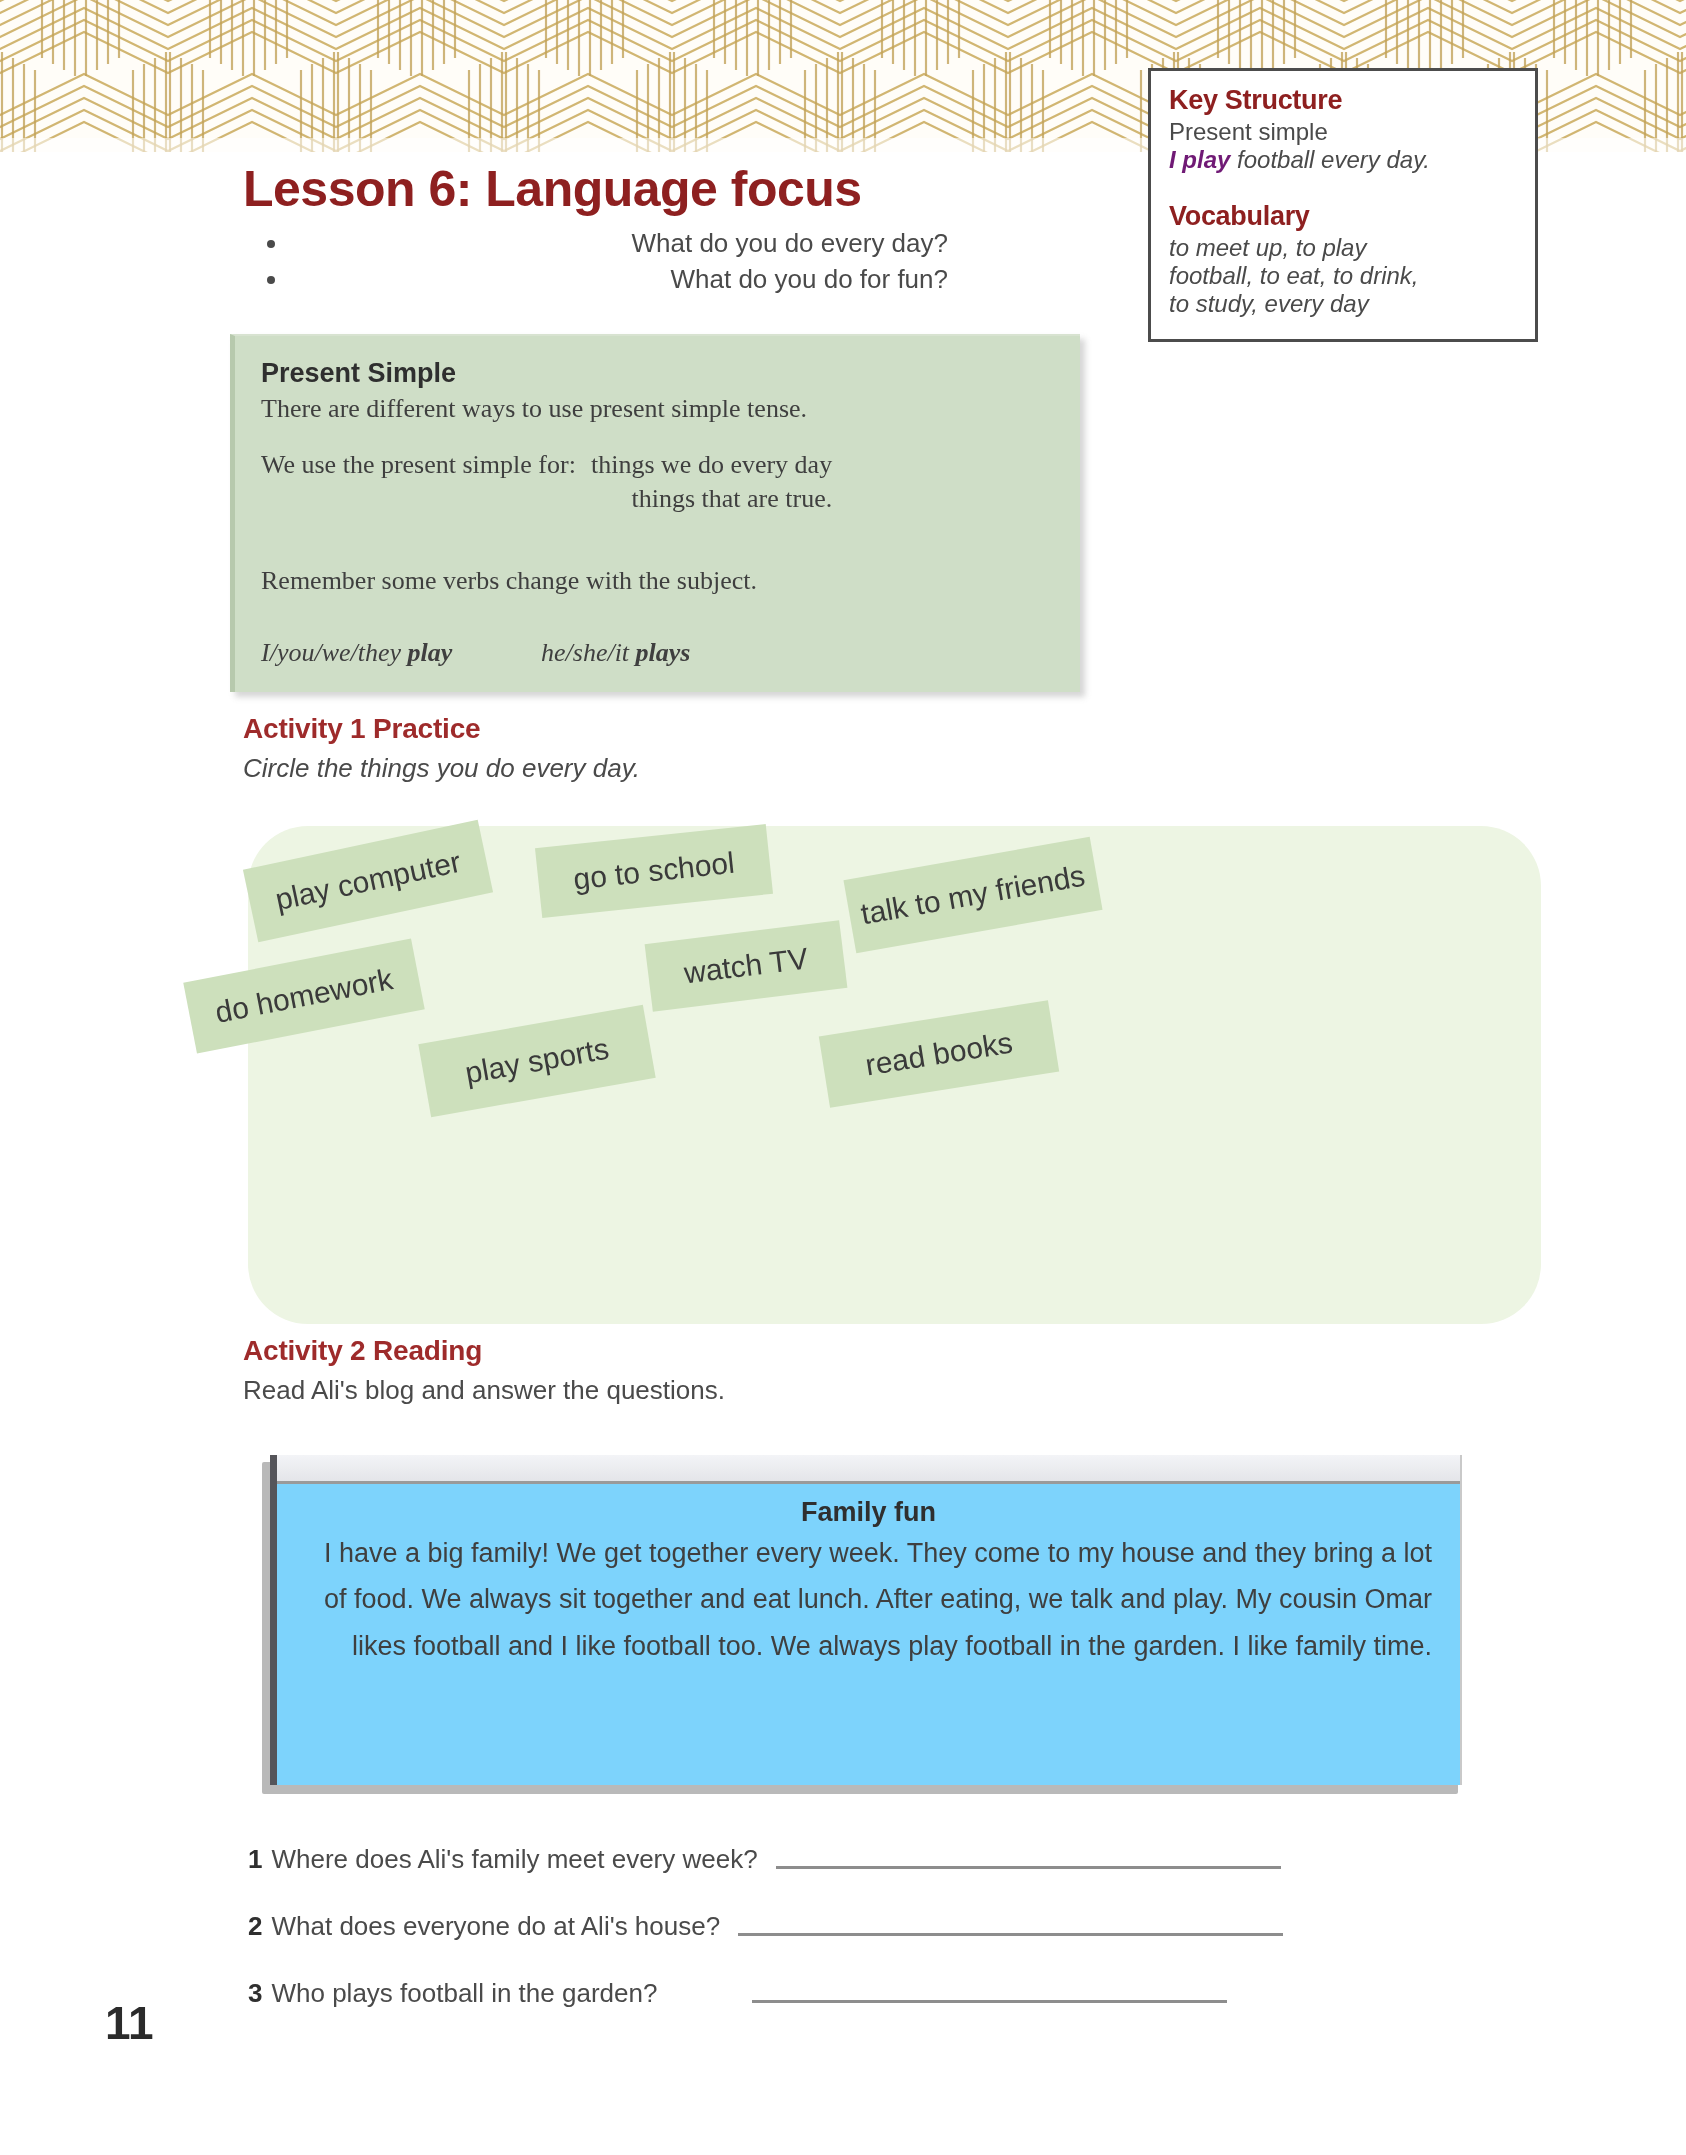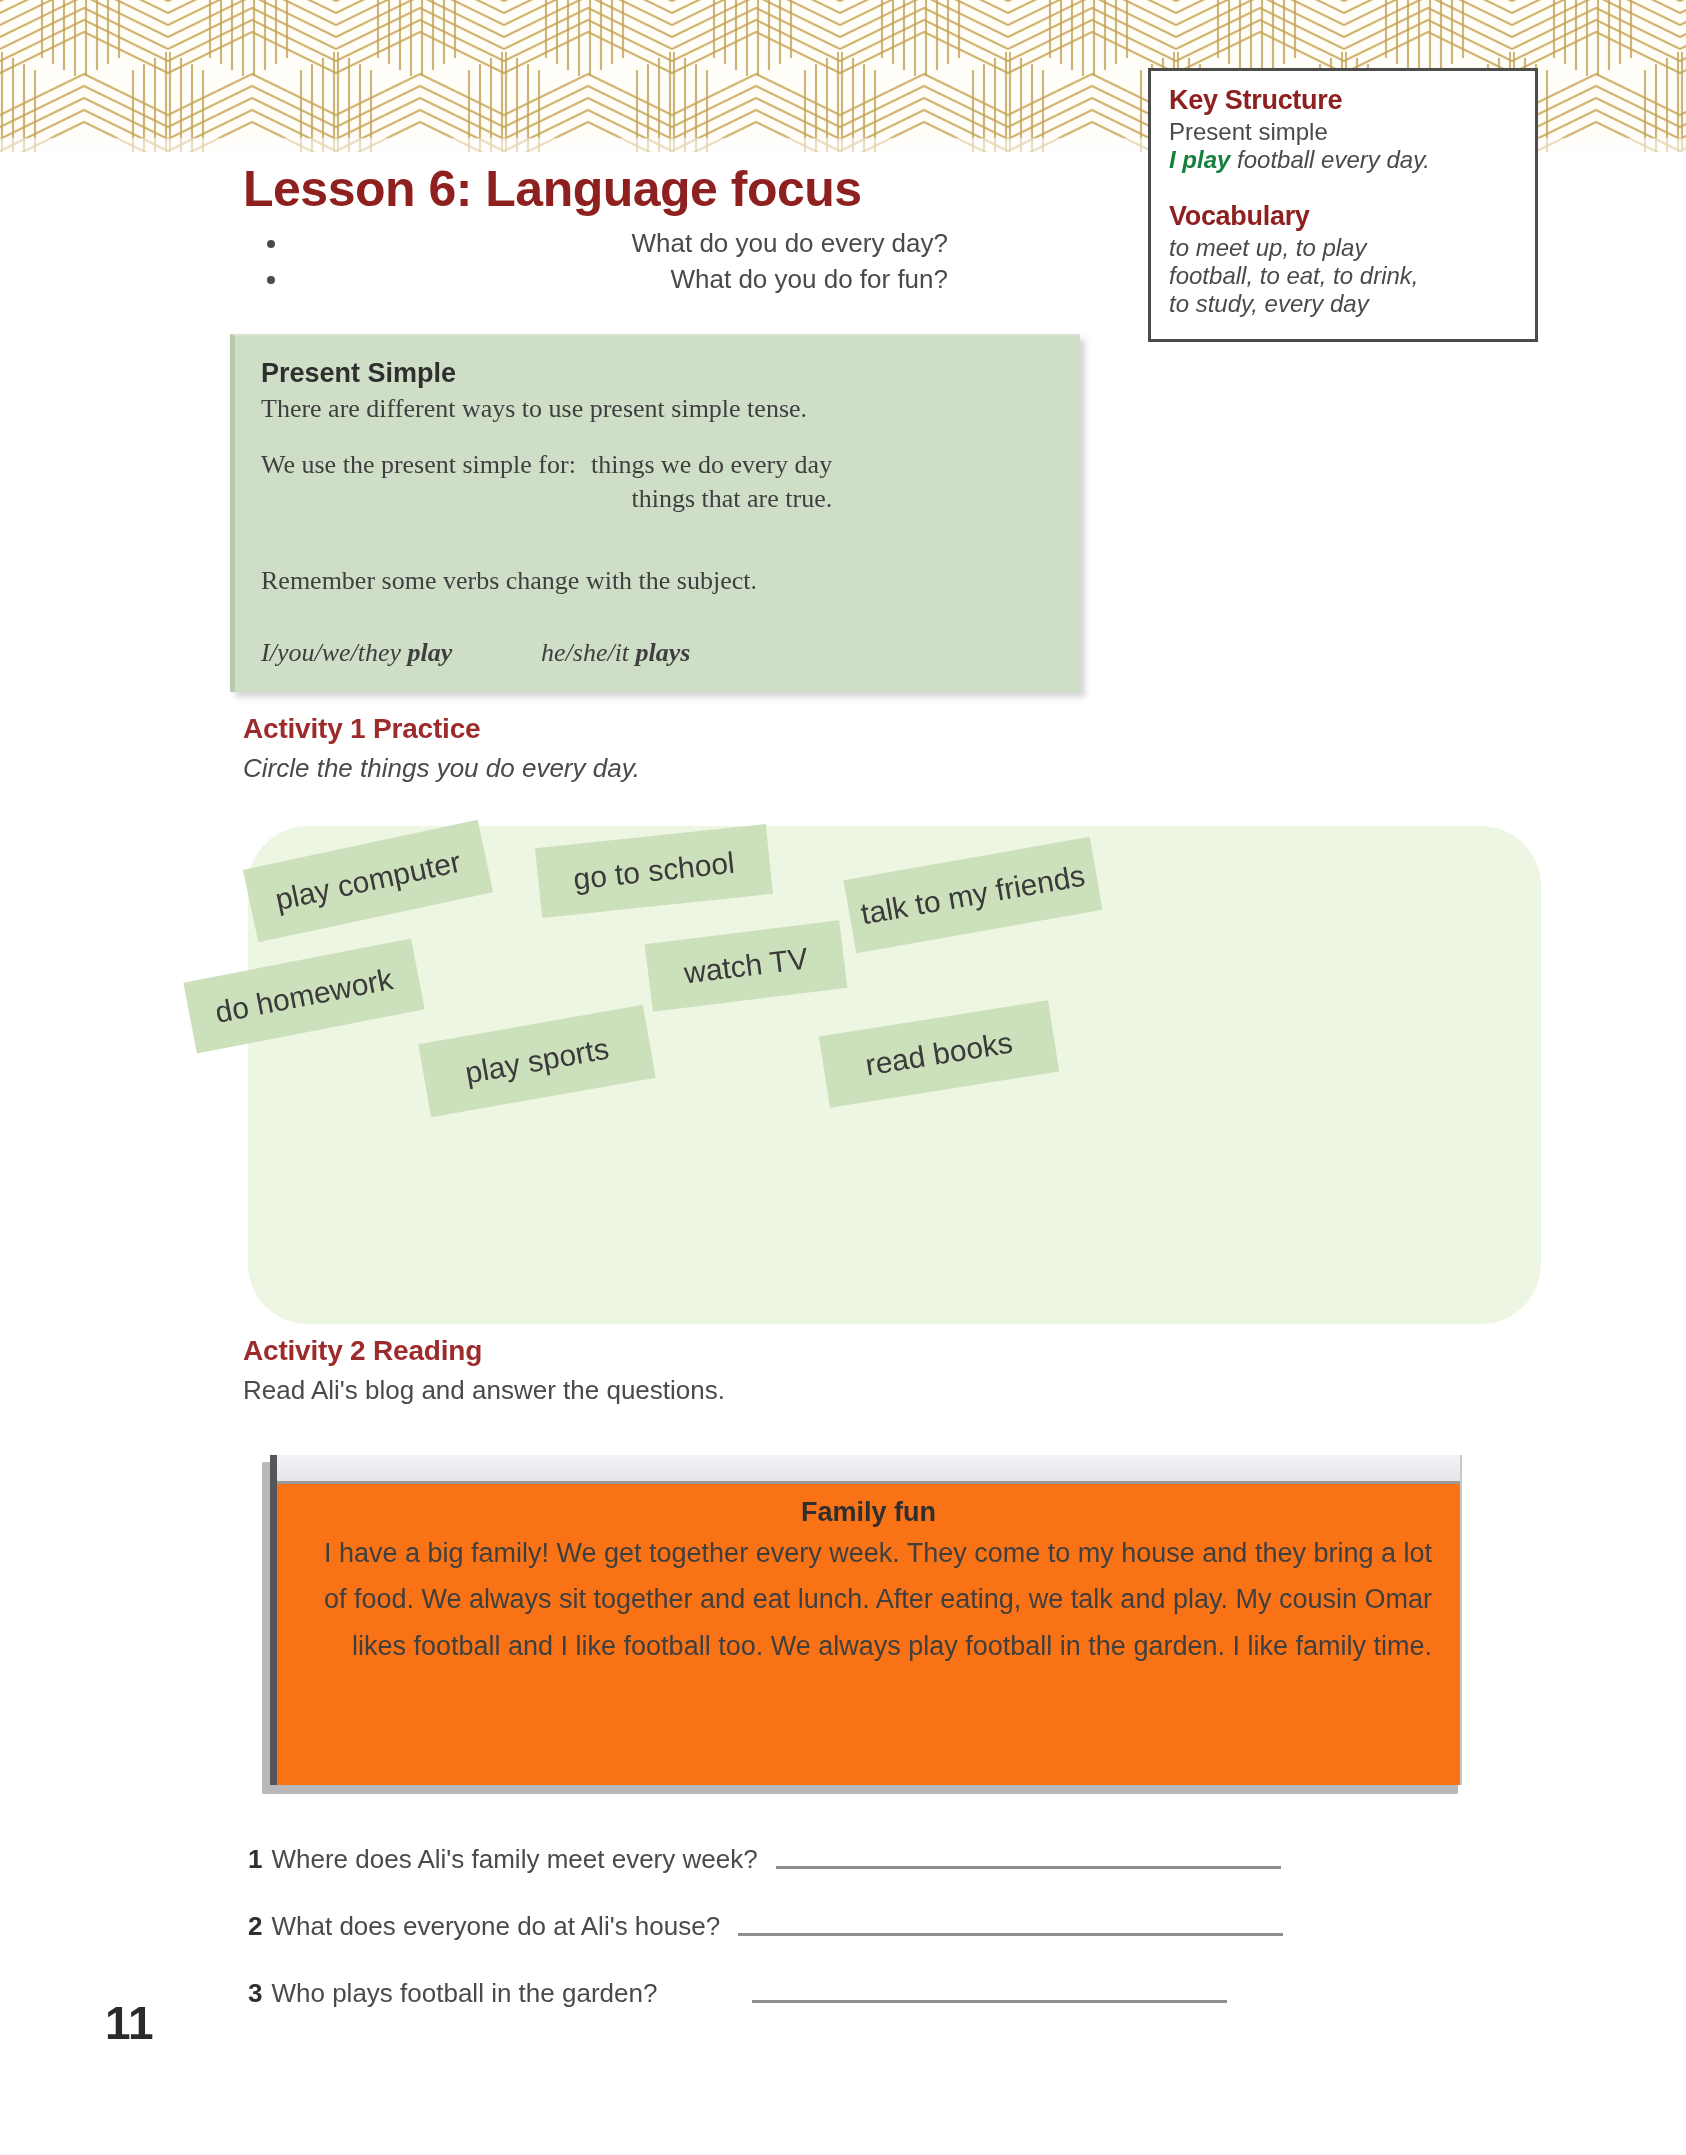--- a/index.html
+++ b/index.html
@@ -46,21 +46,21 @@
     letter-spacing: -0.3px;
     margin: 0 0 2px 0;
     font-stretch: condensed;
   }
   .key-line {
     font-size: 24px;
     line-height: 1.18;
     color: #4a4a4a;
   }
   .key-line.it { font-style: italic; }
-  .key-line.it b { font-style: italic; font-weight: bold; color: #15803d; }
+  .key-line.it b { font-style: italic; font-weight: bold; color: #701a75; }
   .key-gap { height: 26px; }
 
   
   #lesson-title {
     position: absolute;
     left: 243px;
     top: 160px;
     font-size: 50px;
     font-weight: bold;
     color: #8e2020;
@@ -176,21 +176,21 @@
     height: 332px;
     background: #b9b9b9;
     border-radius: 2px;
   }
   #blog-panel {
     position: absolute;
     left: 270px;
     top: 1455px;
     width: 1192px;
     height: 330px;
-    background: #f97316;
+    background: #7dd3fc;
     box-sizing: border-box;
     border-left: 7px solid #55555a;
     border-right: 2px solid #c9c9c9;
   }
   #blog-topbar {
     height: 26px;
     background: linear-gradient(#f3f4f7, #e4e5e9);
     border-bottom: 3px solid #9a9a9a;
   }
   #blog-title {

